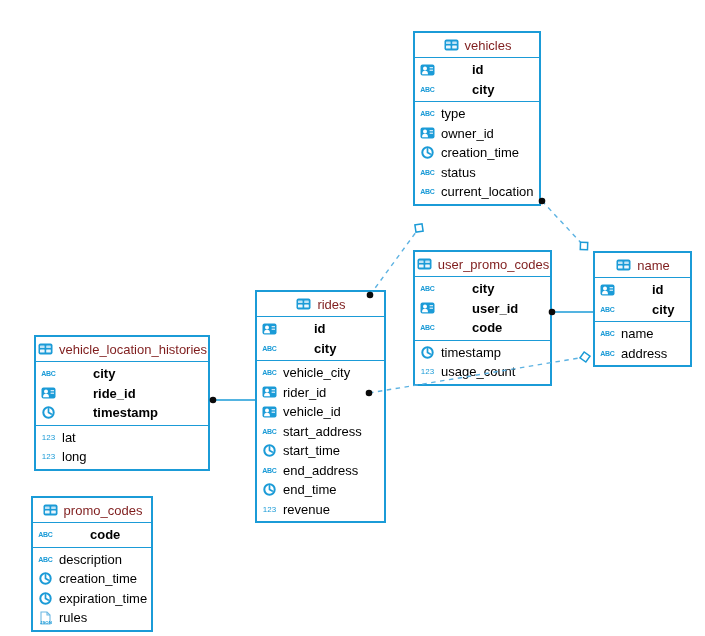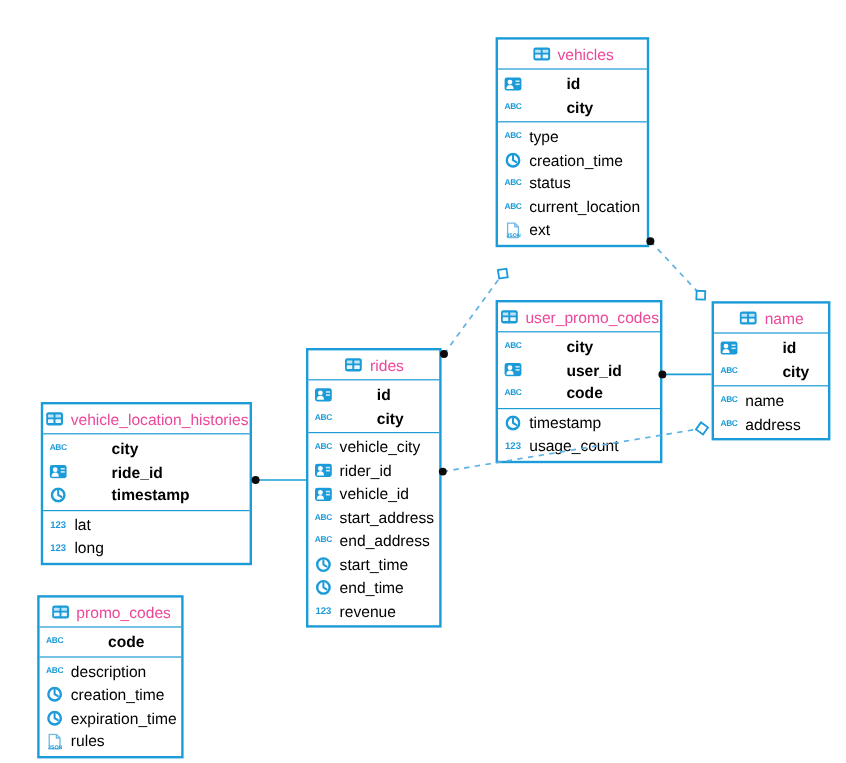--- a/index.html
+++ b/index.html
@@ -1,28 +1,28 @@
 <!DOCTYPE html>
 <html><head>
 <meta charset="utf-8">
 <style>
   html,body{margin:0;padding:0;background:#fff;}
   body{width:705px;height:636px;font-family:"Liberation Sans",sans-serif;}
   .canvas{position:relative;width:705px;height:636px;background:#fff;overflow:hidden;}
   .table-box{position:absolute;background:#fff;border:2px solid #1b9bd7;box-sizing:border-box;}
   .t-header{height:24px;display:flex;align-items:center;justify-content:center;gap:5px;
-            border-bottom:1px solid #1b9bd7;font-size:13px;color:#ec4899;white-space:nowrap;}
+            border-bottom:1px solid #1b9bd7;font-size:13px;color:#7f1d1d;white-space:nowrap;}
   .t-sec{padding:2px 0;}
   .t-sec.pk{border-bottom:1px solid #1b9bd7;}
   .row{height:19.5px;display:flex;align-items:center;gap:5px;padding:0 4px;
        font-size:13px;color:#000;white-space:nowrap;}
   .row.pk .lbl{font-weight:bold;padding-left:31px;}
   .ticon{display:inline-flex;width:17px;height:14px;justify-content:center;align-items:center;flex:none;}
   .abc{font-size:7px;font-weight:800;color:#1b9bd7;letter-spacing:-0.3px;}
-  .n123{font-size:8px;font-weight:700;color:#1b9bd7;}
+  .n123{font-size:8px;font-weight:400;color:#1b9bd7;}
   svg.relations{position:absolute;left:0;top:0;pointer-events:none;}
 </style>
 </head>
 <body>
 
 <div class="canvas">
     <div class="table-box" style="left: 413px; top: 31px; width: 128px;">
       <div class="t-header">
         <span class="ticon">
           <svg width="15" height="12" viewBox="0 0 15 12">
@@ -57,49 +57,51 @@
       </div>
       <div class="t-sec">
         <div class="row">
           <span class="ticon">
             <span class="abc">ABC</span>
           </span>
           <span class="lbl">type</span>
         </div>
         <div class="row">
           <span class="ticon">
+            <svg width="15" height="12" viewBox="0 0 15 12">
+              <rect x="0.5" y="0.5" width="14" height="11" rx="2" fill="#1b9bd7"></rect>
+              <circle cx="5" cy="4.4" r="2" fill="#fff"></circle>
+              <path d="M2 10.2 q0 -3.4 3 -3.4 q3 0 3 3.4 z" fill="#fff"></path>
+              <rect x="9.6" y="3" width="3.4" height="1.3" fill="#cfe9f7"></rect>
+              <rect x="9.6" y="5.6" width="3.4" height="1.3" fill="#cfe9f7"></rect>
+            </svg>
+          </span>
+          <span class="lbl">owner_id</span>
+        </div>
+        <div class="row">
+          <span class="ticon">
             <svg width="13" height="13" viewBox="0 0 13 13">
               <circle cx="6.5" cy="6.5" r="5.2" fill="#fff" stroke="#1b9bd7" stroke-width="2"></circle>
               <path d="M6.5 6.5 L6.5 2.9 M6.5 6.5 L9.2 8.1" stroke="#1b9bd7" stroke-width="1.7" stroke-linecap="round" fill="none"></path>
             </svg>
           </span>
           <span class="lbl">creation_time</span>
         </div>
         <div class="row">
           <span class="ticon">
             <span class="abc">ABC</span>
           </span>
           <span class="lbl">status</span>
         </div>
         <div class="row">
           <span class="ticon">
             <span class="abc">ABC</span>
           </span>
           <span class="lbl">current_location</span>
         </div>
-        <div class="row">
-          <span class="ticon">
-            <svg width="13" height="14" viewBox="0 0 13 14">
-              <path d="M2 1 h6 l3 3 v9 h-9 z" fill="#fff" stroke="#6db9e3" stroke-width="1.1"></path>
-              <path d="M8 1 v3 h3" fill="none" stroke="#6db9e3" stroke-width="1.1"></path>
-              <text x="1" y="12.8" font-size="4.4" font-weight="bold" fill="#1b9bd7" font-family="Liberation Sans, sans-serif">JSON</text>
-            </svg>
-          </span>
-          <span class="lbl">ext</span>
-        </div>
       </div>
     </div>
     <div class="table-box" style="left: 413px; top: 250px; width: 139px;">
       <div class="t-header">
         <span class="ticon">
           <svg width="15" height="12" viewBox="0 0 15 12">
             <rect x="0.5" y="0.5" width="14" height="11" rx="2" fill="#1b9bd7"></rect>
             <rect x="2" y="2.4" width="4.6" height="2.6" rx="0.5" fill="#bfe3f6"></rect>
             <rect x="8.2" y="2.4" width="4.6" height="2.6" rx="0.5" fill="#bfe3f6"></rect>
             <rect x="2" y="6.4" width="4.6" height="3.2" rx="0.5" fill="#eaf6fd"></rect>
@@ -193,21 +195,21 @@
           <span class="lbl">name</span>
         </div>
         <div class="row">
           <span class="ticon">
             <span class="abc">ABC</span>
           </span>
           <span class="lbl">address</span>
         </div>
       </div>
     </div>
-    <div class="table-box" style="left: 255px; top: 290px; width: 113px;">
+    <div class="table-box" style="left: 255px; top: 290px; width: 131px;">
       <div class="t-header">
         <span class="ticon">
           <svg width="15" height="12" viewBox="0 0 15 12">
             <rect x="0.5" y="0.5" width="14" height="11" rx="2" fill="#1b9bd7"></rect>
             <rect x="2" y="2.4" width="4.6" height="2.6" rx="0.5" fill="#bfe3f6"></rect>
             <rect x="8.2" y="2.4" width="4.6" height="2.6" rx="0.5" fill="#bfe3f6"></rect>
             <rect x="2" y="6.4" width="4.6" height="3.2" rx="0.5" fill="#eaf6fd"></rect>
             <rect x="8.2" y="6.4" width="4.6" height="3.2" rx="0.5" fill="#eaf6fd"></rect>
           </svg>
         </span>
@@ -265,32 +267,32 @@
           <span class="lbl">vehicle_id</span>
         </div>
         <div class="row">
           <span class="ticon">
             <span class="abc">ABC</span>
           </span>
           <span class="lbl">start_address</span>
         </div>
         <div class="row">
           <span class="ticon">
+            <svg width="13" height="13" viewBox="0 0 13 13">
+              <circle cx="6.5" cy="6.5" r="5.2" fill="#fff" stroke="#1b9bd7" stroke-width="2"></circle>
+              <path d="M6.5 6.5 L6.5 2.9 M6.5 6.5 L9.2 8.1" stroke="#1b9bd7" stroke-width="1.7" stroke-linecap="round" fill="none"></path>
+            </svg>
+          </span>
+          <span class="lbl">start_time</span>
+        </div>
+        <div class="row">
+          <span class="ticon">
             <span class="abc">ABC</span>
           </span>
           <span class="lbl">end_address</span>
-        </div>
-        <div class="row">
-          <span class="ticon">
-            <svg width="13" height="13" viewBox="0 0 13 13">
-              <circle cx="6.5" cy="6.5" r="5.2" fill="#fff" stroke="#1b9bd7" stroke-width="2"></circle>
-              <path d="M6.5 6.5 L6.5 2.9 M6.5 6.5 L9.2 8.1" stroke="#1b9bd7" stroke-width="1.7" stroke-linecap="round" fill="none"></path>
-            </svg>
-          </span>
-          <span class="lbl">start_time</span>
         </div>
         <div class="row">
           <span class="ticon">
             <svg width="13" height="13" viewBox="0 0 13 13">
               <circle cx="6.5" cy="6.5" r="5.2" fill="#fff" stroke="#1b9bd7" stroke-width="2"></circle>
               <path d="M6.5 6.5 L6.5 2.9 M6.5 6.5 L9.2 8.1" stroke="#1b9bd7" stroke-width="1.7" stroke-linecap="round" fill="none"></path>
             </svg>
           </span>
           <span class="lbl">end_time</span>
         </div>

